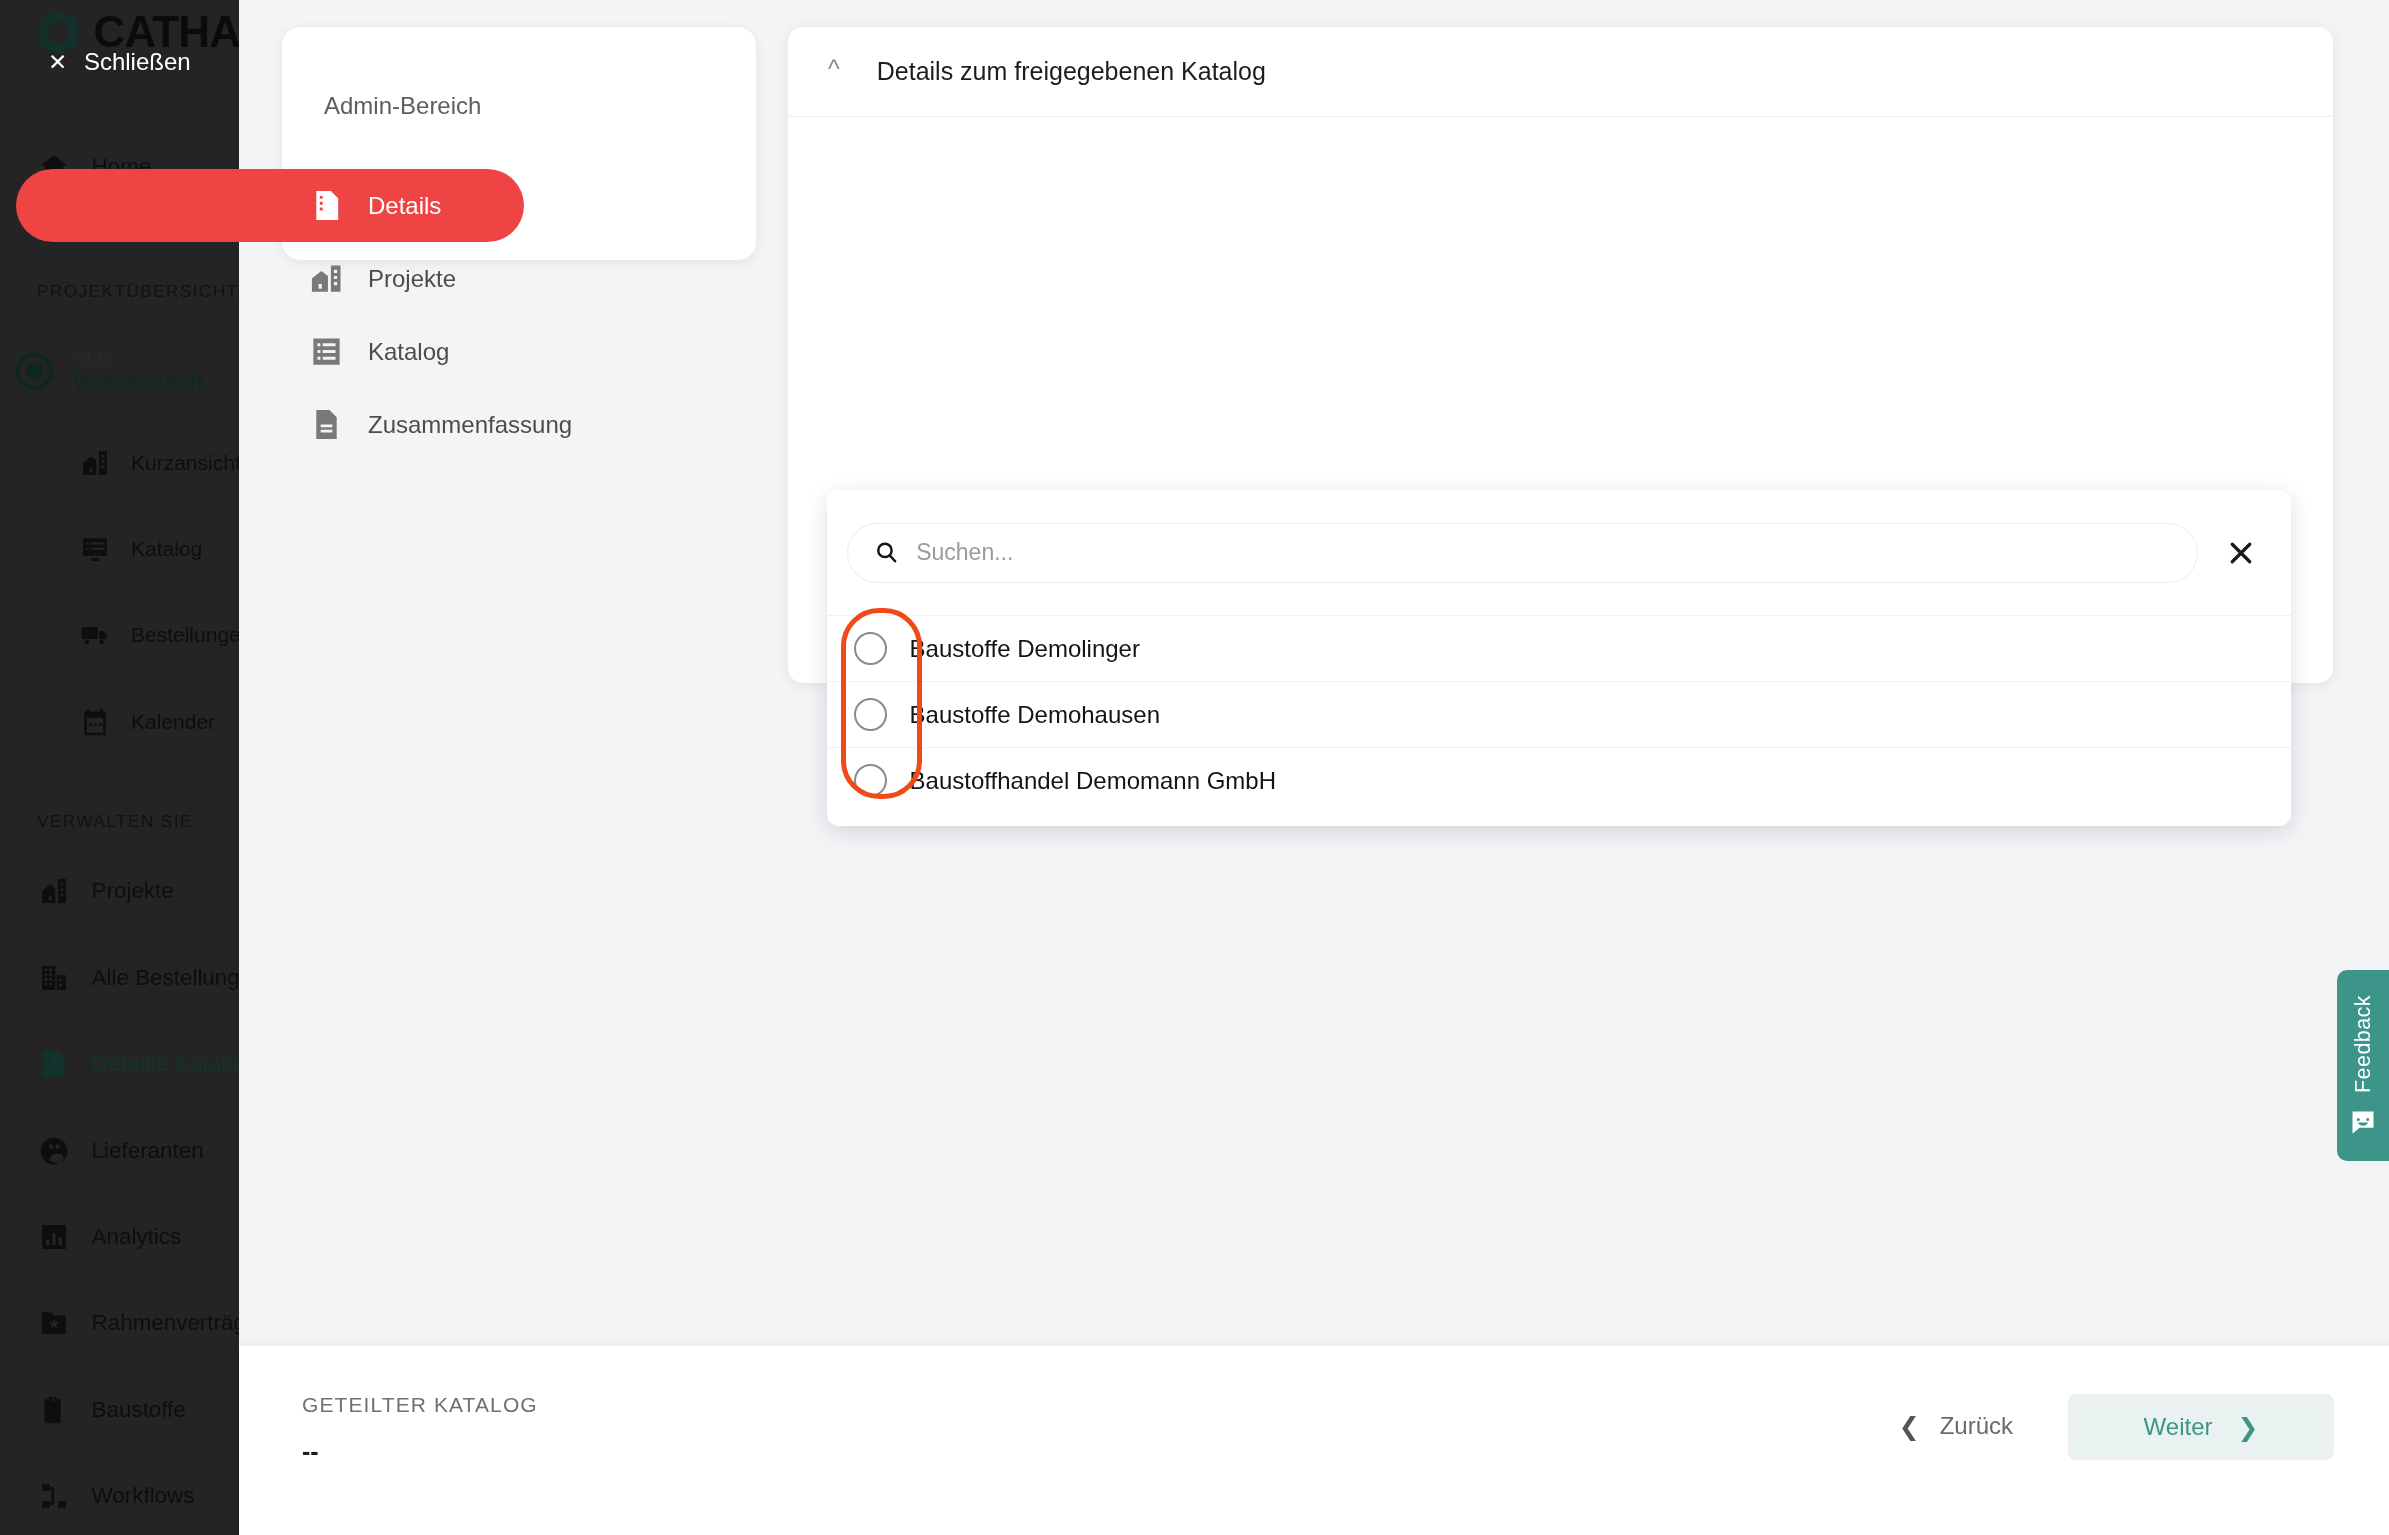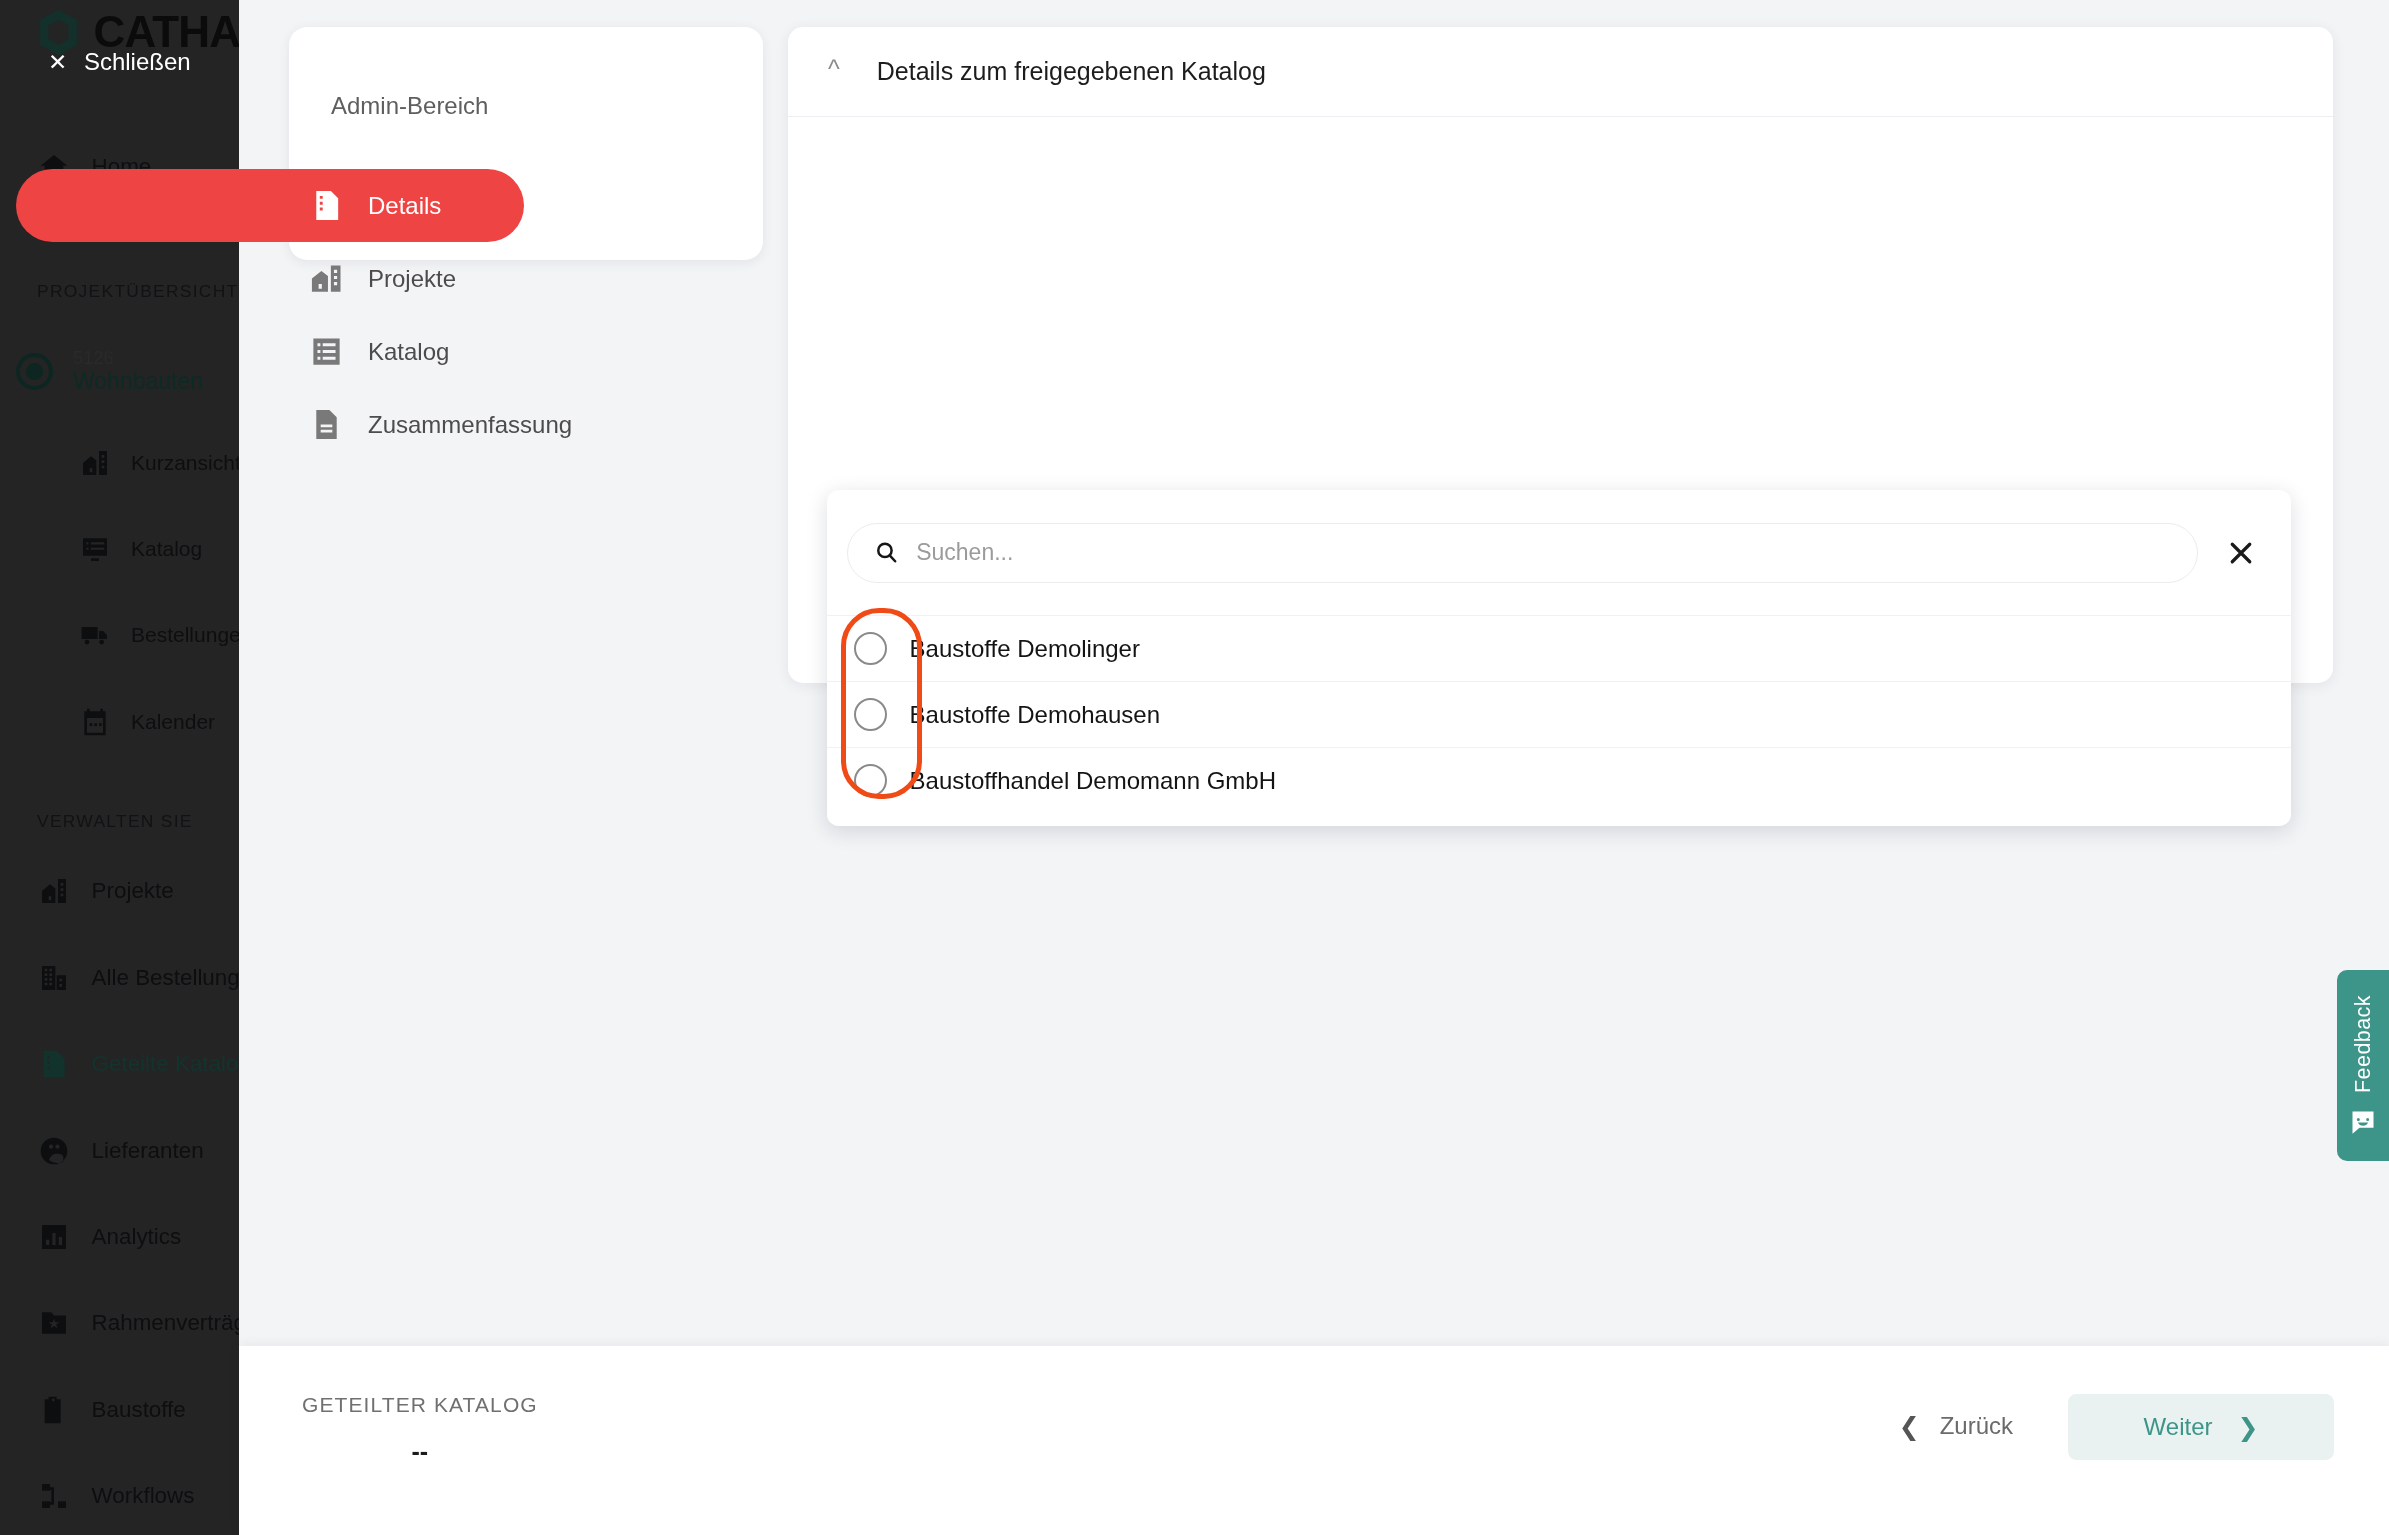--- a/index.html
+++ b/index.html
@@ -61,21 +61,21 @@
   
   .close-btn {
     position: absolute; left: 48px; top: 48px;
     display: flex; align-items: center; gap: 16.6px;
     color: #ffffff; font-size: 24px; z-index: 60;
   }
   .close-btn .x { font-size: 23px; line-height: 1; }
 
   
   .admin-card {
-    position: absolute; left: 289px; top: 26.6px;
+    position: absolute; left: 282px; top: 26.6px;
     width: 474px; height: 233px;
     background: #ffffff; border-radius: 18.3px;
     box-shadow: 0 2.5px 11.6px rgba(16,24,40,0.07);
   }
   .admin-title {
     position: absolute; left: 42px; top: 65px;
     font-size: 24px; color: #5e5e5e;
   }
   .admin-list { position: absolute; left: 0; top: 143px; width: 532px; }
   .admin-item {
@@ -165,21 +165,20 @@
     z-index: 40; pointer-events: none;
   }
 
   
   .footer {
     position: absolute; left: 239px; top: 1346px;
     width: 2150px; height: 189px;
     background: #ffffff;
     box-shadow: 0 -2.5px 11.6px rgba(16,24,40,0.06);
     z-index: 20;
-    text-align: center;
   }
   .f-left { position: absolute; left: 63px; top: 47px; }
   .f-left .cap { font-size: 21px; letter-spacing: 1.1px; color: #707070; }
   .f-left .val { margin-top: 20px; font-size: 25px; font-weight: 700; color: #1c1c1c; }
   .f-back {
     position: absolute; right: 376px; top: 66px;
     display: flex; align-items: center; gap: 20px;
     font-size: 24px; color: #6b6b6b;
   }
   .f-back .c { font-size: 25px; color: #555; line-height:1; }

